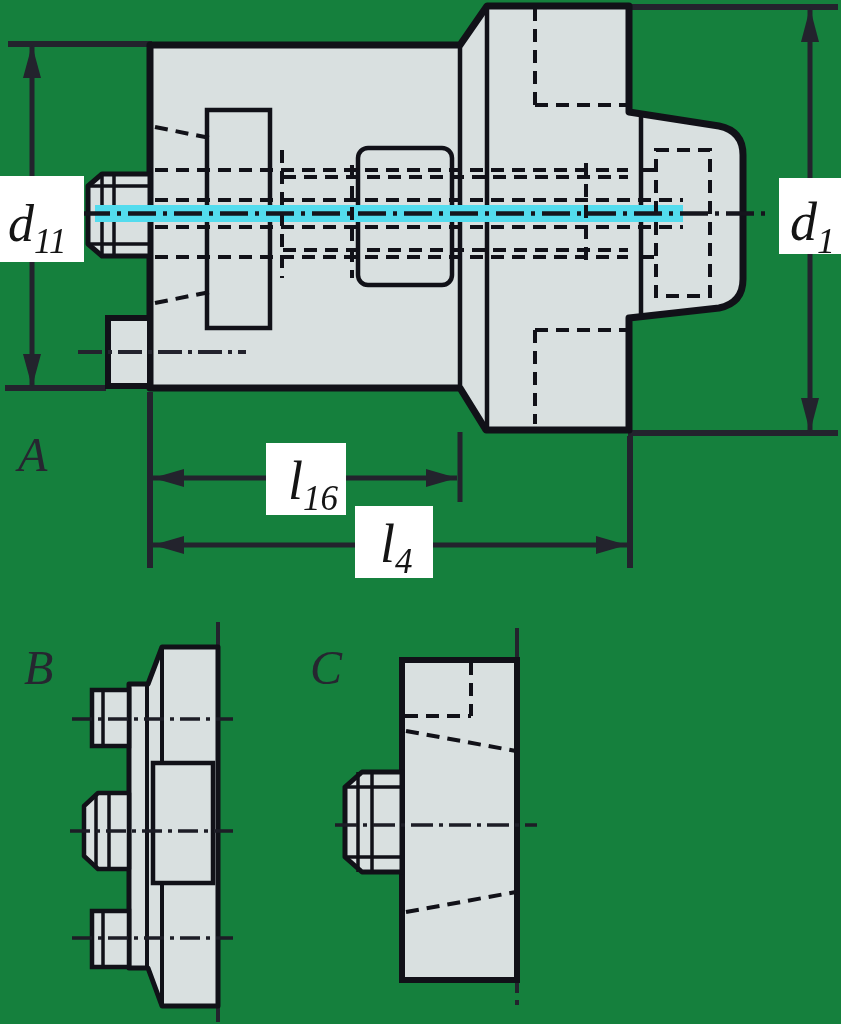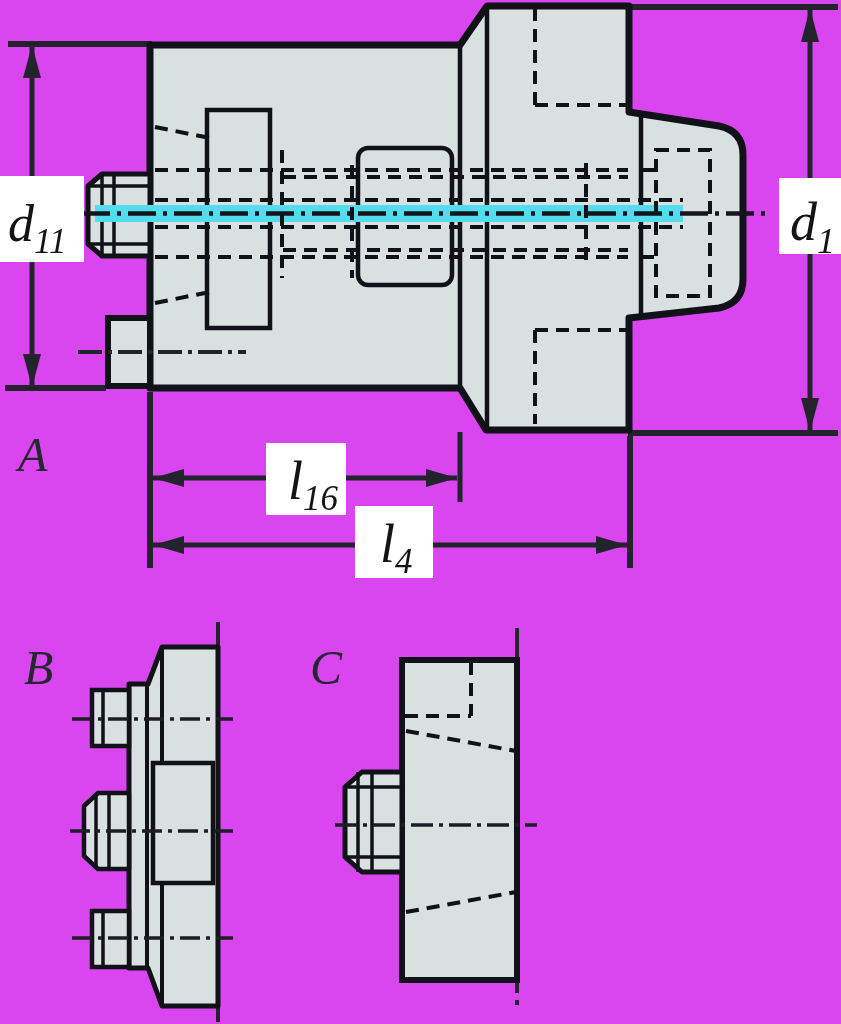--- a/index.html
+++ b/index.html
@@ -1,16 +1,16 @@
 <!DOCTYPE html>
 <html><head>
 <meta charset="utf-8">
 <style>
   html,body{margin:0;padding:0;background:#000;}
-  .stage{width:841px;height:1024px;background:#d946ef;overflow:hidden;}
+  .stage{width:841px;height:1024px;background:#15803d;overflow:hidden;}
   svg{display:block;}
   .dimtext{font-family:"Liberation Serif","DejaVu Serif",serif;font-style:italic;fill:#141414;}
   .viewletter{font-family:"Liberation Serif","DejaVu Serif",serif;font-style:italic;fill:#262630;}
 </style>
 </head>
 <body>
 
 <div class="stage">
 <svg width="841" height="1024" viewBox="0 0 841 1024">
 

